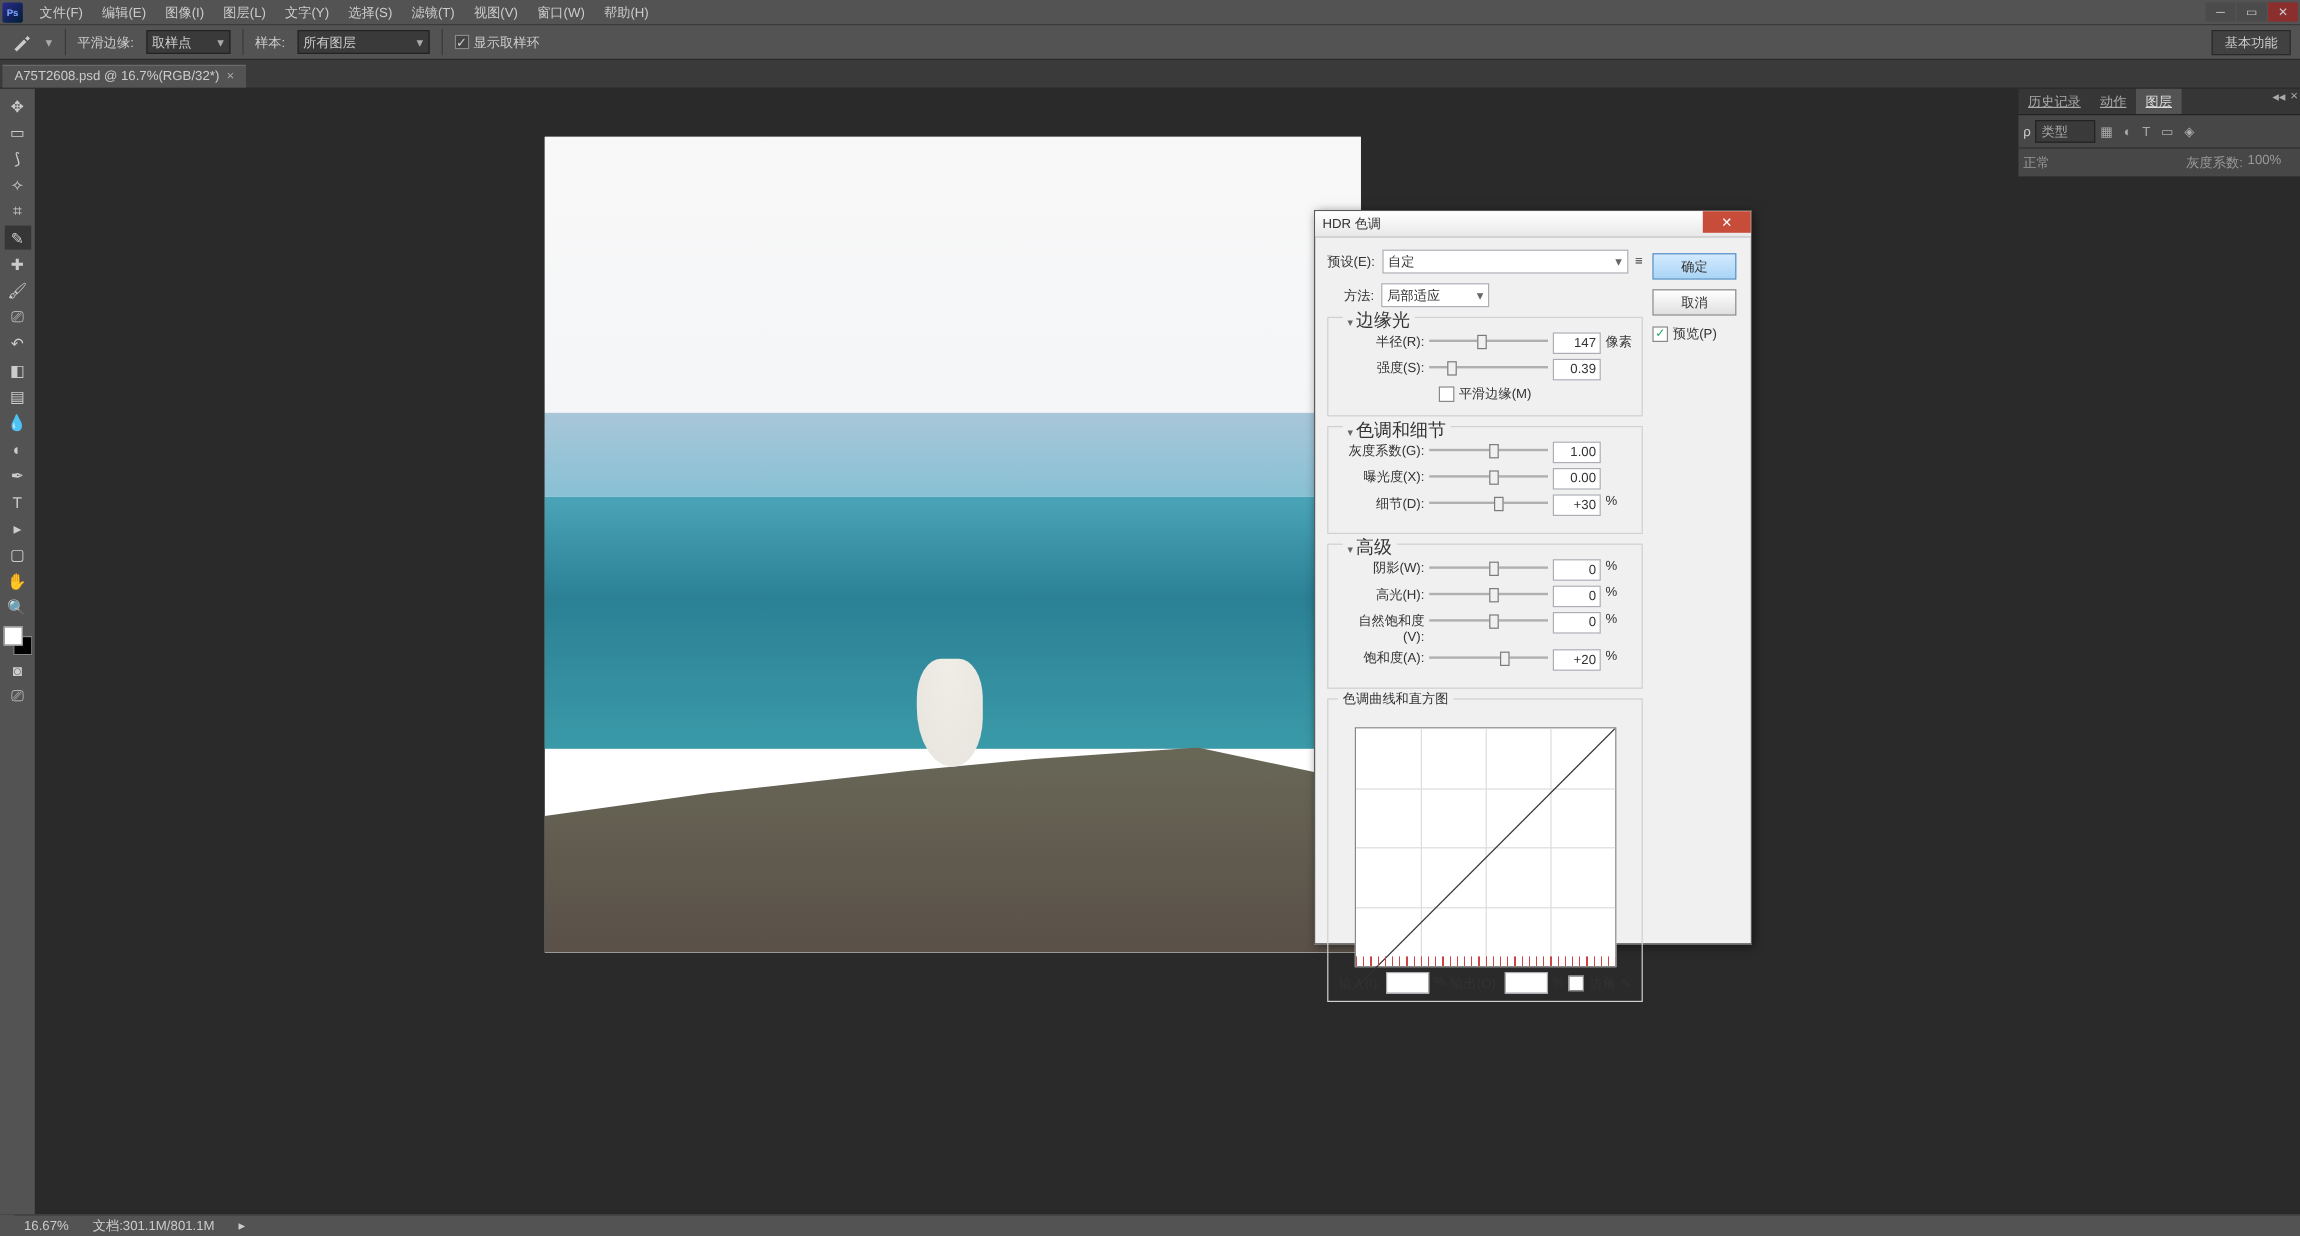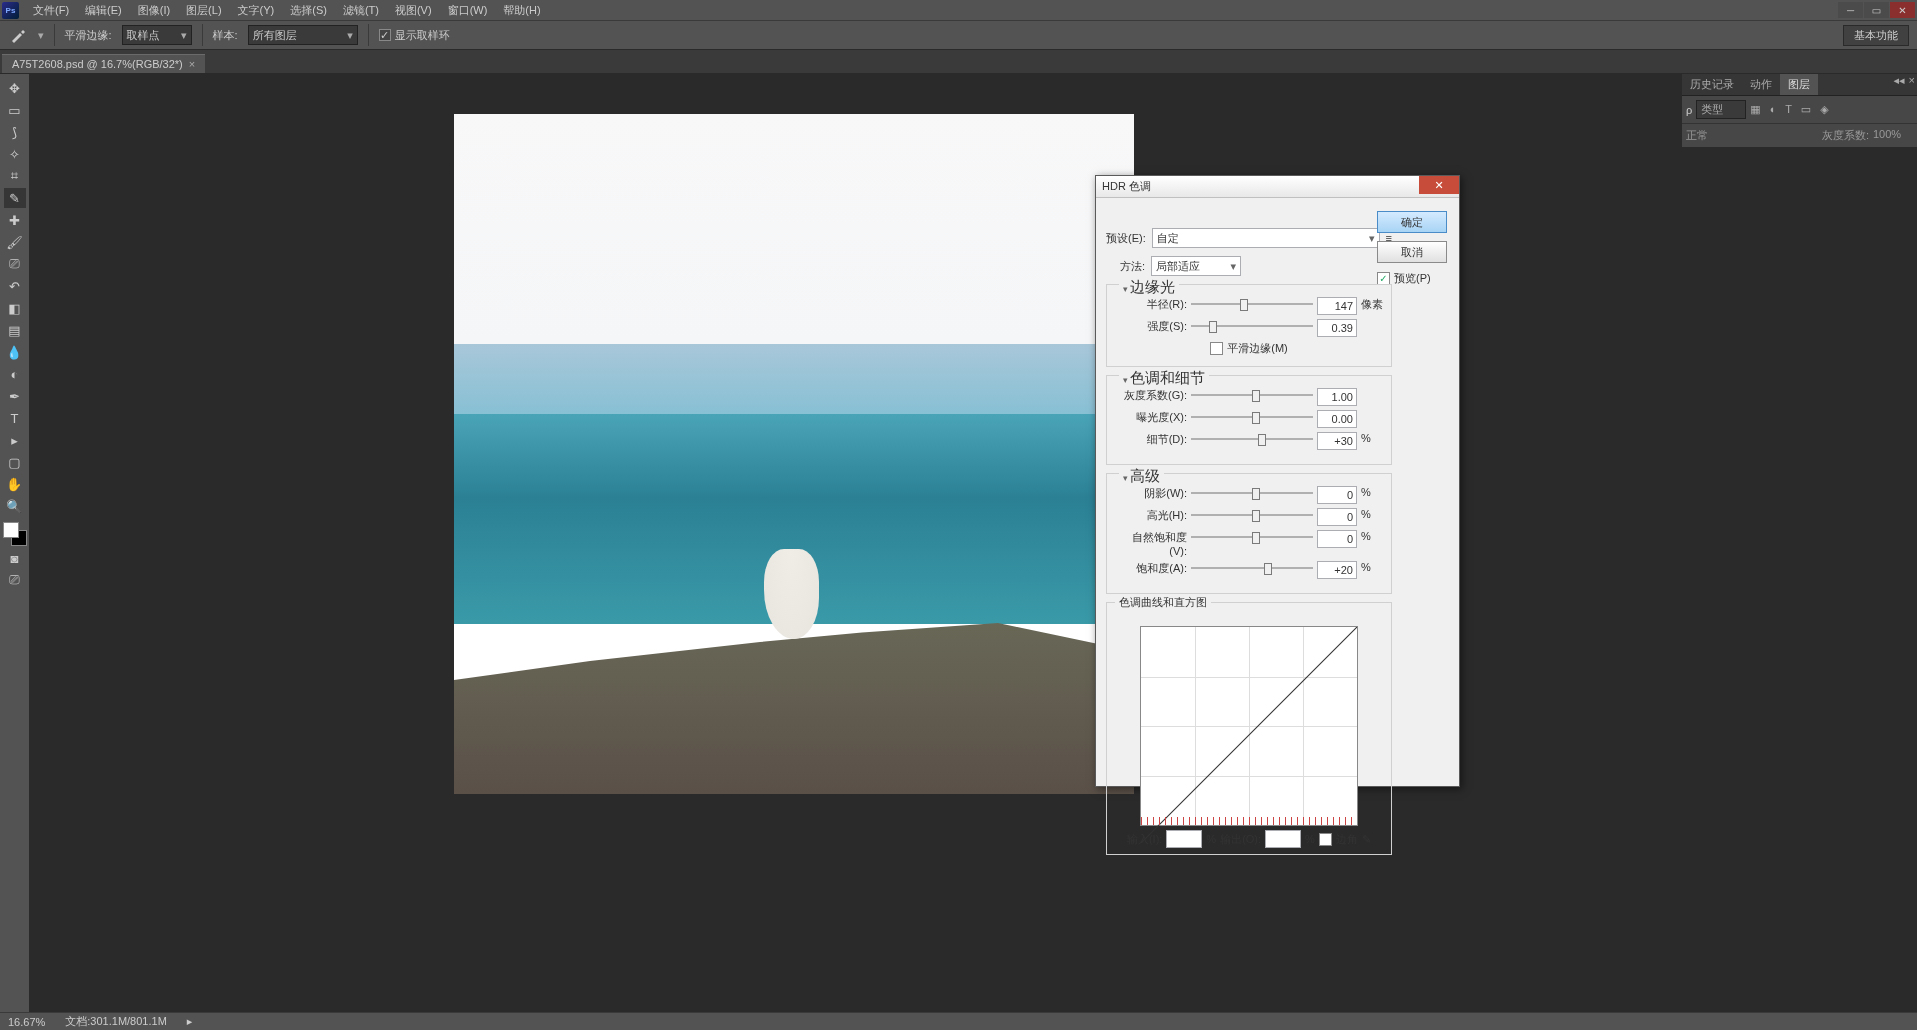--- a/index.html
+++ b/index.html
@@ -43,39 +43,39 @@
 .canvas{position:absolute;left:424px;top:40px;width:680px;height:680px;background:#fff;}
 .canvas .sky{position:absolute;top:0;left:0;right:0;height:230px;background:linear-gradient(#f8f8f9,#f5f6f7);}
 .canvas .sky2{position:absolute;top:230px;left:0;right:0;height:70px;background:linear-gradient(#a8c7d9,#88c0d4);}
 .canvas .sea{position:absolute;top:300px;left:0;right:0;height:210px;background:linear-gradient(#4aa4b8,#2b8094 40%,#3a9aa8);}
 .canvas .rocks{position:absolute;bottom:0;left:0;right:0;height:190px;background:linear-gradient(#6a6a58,#5a5048);clip-path:polygon(0 40%,20% 30%,45% 20%,60% 15%,80% 10%,100% 25%,100% 100%,0 100%);}
 .canvas .bride{position:absolute;bottom:155px;left:310px;width:55px;height:90px;background:radial-gradient(ellipse at top,#f0ece6,#e8e4de);border-radius:40% 40% 50% 60%;}
 
 
 .right-panels{position:absolute;right:0;top:74px;width:235px;}
 .panel-tabs{display:flex;background:#363636;border-bottom:1px solid #222;}
-.panel-tabs .pt{padding:3px 8px;color:#aaa;}
+.panel-tabs .pt{padding:3px 8px;color:#aaa;text-decoration:underline;}
 .panel-tabs .pt.act{background:#535353;color:#ddd;}
 .panel-ctrl{background:#474747;padding:4px;display:flex;gap:4px;align-items:center;color:#ccc;}
 .panel-ctrl .sm-in{background:#3a3a3a;border:1px solid #222;color:#aaa;padding:1px 4px;min-width:50px;}
 .panel-row2{background:#474747;padding:4px;display:flex;gap:4px;align-items:flex-start;color:#999;border-top:1px solid #333;}
 .panel-corner{position:absolute;right:2px;top:0;display:flex;gap:4px;color:#aaa;font-size:9px;}
 
 
 .hdr-dialog{position:absolute;left:1095px;top:175px;width:365px;height:612px;background:#f0f0f0;border:1px solid #5a5a5a;box-shadow:2px 2px 8px rgba(0,0,0,0.5);}
 .hdr-title{height:22px;background:linear-gradient(#fff,#e8e8e8);border-bottom:1px solid #c0c0c0;display:flex;align-items:center;padding:0 6px;color:#333;}
 .hdr-close{position:absolute;right:0;top:0;width:40px;height:18px;background:#c74d3a;color:#fff;display:flex;align-items:center;justify-content:center;}
 .hdr-body{padding:10px;color:#333;}
 .hdr-row{display:flex;align-items:center;gap:6px;margin-bottom:8px;}
 .hdr-select{flex:1;height:20px;border:1px solid #abadb3;background:#fff;padding:0 4px;display:flex;align-items:center;}
 .hdr-select::after{content:"▾";margin-left:auto;color:#666;}
 .hdr-btn{width:70px;height:22px;background:linear-gradient(#fff,#e0e0e0);border:1px solid #8a8a8a;display:flex;align-items:center;justify-content:center;}
 .hdr-btn.primary{background:linear-gradient(#d4eaff,#a8d4f5);border:1px solid #4a8cc7;}
 .hdr-right-col{position:absolute;right:10px;top:35px;width:72px;display:flex;flex-direction:column;gap:8px;}
-.hdr-main{width:286px;margin-top:20px;}
+.hdr-main{width:263px;}
 .fieldset{border:1px solid #d0d0d0;padding:8px 8px 10px 8px;margin-bottom:8px;position:relative;}
 .fieldset .legend{position:absolute;top:-7px;left:12px;background:#f0f0f0;padding:0 4px;font-size:15px;color:#333;}
 .fieldset .legend::before{content:"▾ ";color:#666;font-size:9px;}
 .slider-row{display:flex;gap:4px;margin:4px 0;}
 .slider-row .lbl{width:72px;text-align:right;color:#333;}
 .slider-track{position:relative;flex:1;height:14px;}
 .slider-track .track{position:absolute;top:6px;left:0;right:0;height:2px;background:#b0b0b0;}
 .slider-track .thumb{position:absolute;top:2px;width:8px;height:12px;background:#f0f0f0;border:1px solid #7a7a7a;}
 .slider-val{width:40px;height:18px;border:1px solid #abadb3;background:#fff;padding:0 3px;display:flex;align-items:center;justify-content:flex-end;}
 .suffix{width:22px;color:#333;}
@@ -88,21 +88,21 @@
 .curve-fieldset{border:1px solid #d0d0d0;padding:6px;}
 .curve-canvas{width:218px;height:200px;border:1px solid #888;background:#fff;position:relative;margin:2px auto;}
 .curve-grid-v{position:absolute;top:0;bottom:0;width:1px;background:#ddd;}
 .curve-grid-h{position:absolute;left:0;right:0;height:1px;background:#ddd;}
 .curve-diag{position:absolute;top:0;left:0;right:0;bottom:0;}
 .curve-hist{position:absolute;bottom:0;left:0;right:0;height:8px;background:repeating-linear-gradient(90deg,#c44,#c44 1px,transparent 1px,transparent 6px);}
 .curve-inputs{display:flex;align-items:center;gap:4px;margin-top:4px;justify-content:center;}
 .curve-inputs .lbl{color:#333;}
 .curve-inputs .in{width:36px;height:18px;border:1px solid #abadb3;background:#fff;}
 
-.status-bar{position:absolute;bottom:0;left:0;right:0;height:18px;background:#535353;border-top:1px solid #3a3a3a;display:flex;align-items:center;padding:0 8px;color:#ccc;font-size:10px;gap:20px;}
+.status-bar{position:absolute;bottom:0;left:12px;right:0;height:18px;background:#535353;border-top:1px solid #3a3a3a;display:flex;align-items:center;padding:0 8px;color:#ccc;font-size:10px;gap:20px;}
 </style>
 </head>
 <body>
 
 <div class="menu-bar">
   <div class="ps-logo">Ps</div>
   <div class="menu-item">文件(F)</div>
   <div class="menu-item">编辑(E)</div>
   <div class="menu-item">图像(I)</div>
   <div class="menu-item">图层(L)</div>

